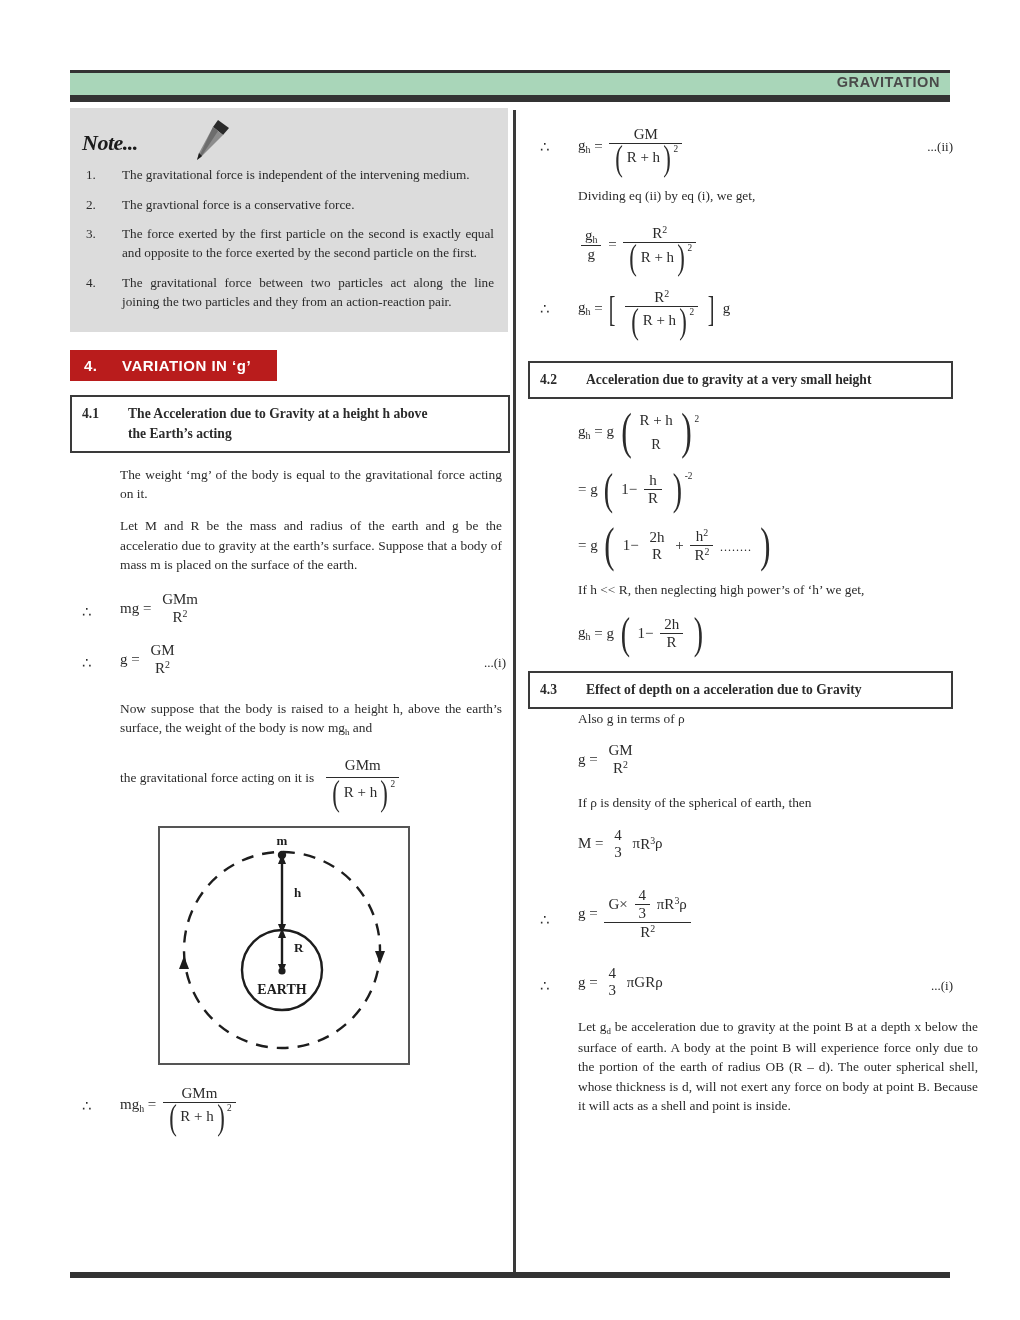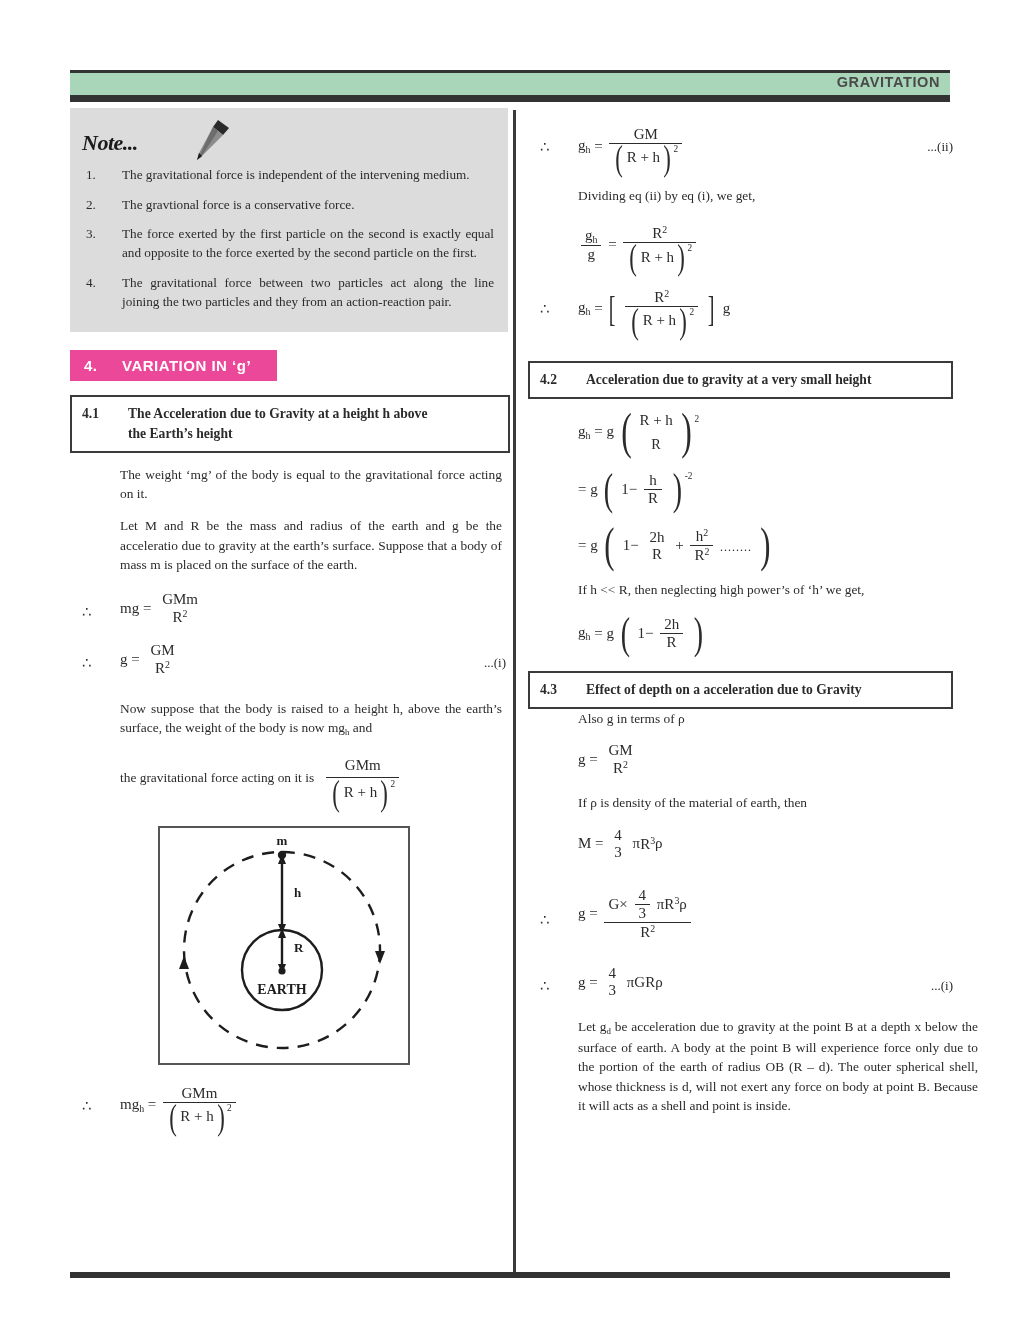--- a/index.html
+++ b/index.html
@@ -27,21 +27,21 @@
   .note-logo{position:relative;height:52px;}
   .note-word{position:absolute;left:12px;top:16px;font-family:"Liberation Serif",serif;
              font-style:italic;font-weight:bold;font-size:22px;color:#1b1b1b;letter-spacing:-.5px;}
   .note-pen{position:absolute;left:115px;top:2px;width:48px;height:48px;}
   ol.notelist{list-style:none;margin:0;padding:0 14px 0 0;}
   ol.notelist li{position:relative;padding-left:52px;margin-bottom:11px;
                  font-size:13.2px;line-height:1.42;text-align:justify;}
   ol.notelist li .num{position:absolute;left:16px;top:0;}
 
   
-  .h-main{background:#ec4899;color:#fff;display:inline-block;padding:7px 26px 7px 14px;
+  .h-main{background:#b91c1c;color:#fff;display:inline-block;padding:7px 26px 7px 14px;
           font-family:"Liberation Sans","DejaVu Sans",sans-serif;font-weight:bold;font-size:15px;
           letter-spacing:.5px;margin-top:18px;}
   .h-main .hm-num{display:inline-block;width:38px;}
   .h-sub{border:2.5px solid #3a3a3a;padding:7px 8px 7px 10px;margin-top:14px;
          font-weight:bold;font-size:13.6px;line-height:1.45;display:flex;}
   .h-sub .hs-num{width:46px;flex:0 0 46px;}
   .h-sub .hs-txt{flex:1 1 auto;}
 
   
   .para{margin:12px 0 0 50px;font-size:13.4px;line-height:1.46;text-align:justify;width:382px;}
@@ -117,21 +117,21 @@
     
     <div class="h-main">
       <span class="hm-num">4.</span><span>VARIATION IN ‘g’</span>
     </div>
 
     
     <div class="h-sub">
       <span class="hs-num">4.1</span>
       <span class="hs-txt">
         <span>The Acceleration due to Gravity at a height h above</span><br>
-        <span>the Earth’s height</span>
+        <span>the Earth’s acting</span>
       </span>
     </div>
 
     <div class="para">The weight ‘mg’ of the body is equal to the gravitational force acting on it.</div>
     <div class="para">Let M and R be the mass and radius of the earth and g be the acceleratio due to gravity at the earth’s surface. Suppose that a body of mass m is placed on the surface of the earth.</div>
 
     
     <div class="mathrow">
       <span class="th">∴</span>
       <span class="mexpr">
@@ -371,21 +371,21 @@
       <span class="mexpr">
         <span class="m">g</span>
         <span class="m">=</span>
         <span class="frac nobar">
           <span class="nu">GM</span>
           <span class="de">R<span class="sup">2</span></span>
         </span>
       </span>
     </div>
 
-    <div class="para" style="margin-top:16px;">If ρ is density of the material of earth, then</div>
+    <div class="para" style="margin-top:16px;">If ρ is density of the spherical of earth, then</div>
 
     <div class="mathrow" style="margin-top:14px;">
       <span class="mexpr">
         <span class="m">M</span>
         <span class="m">=</span>
         <span class="frac nobar">
           <span class="nu">4</span>
           <span class="de">3</span>
         </span>
         <span class="m">π</span><span class="m">R<span class="sup">3</span></span><span class="m">ρ</span>

